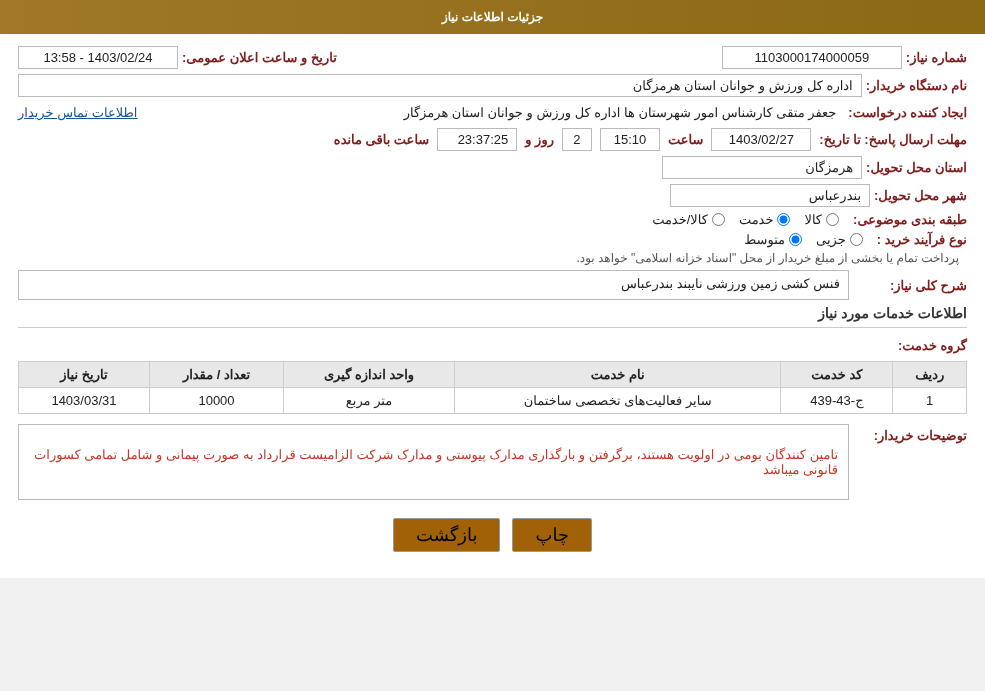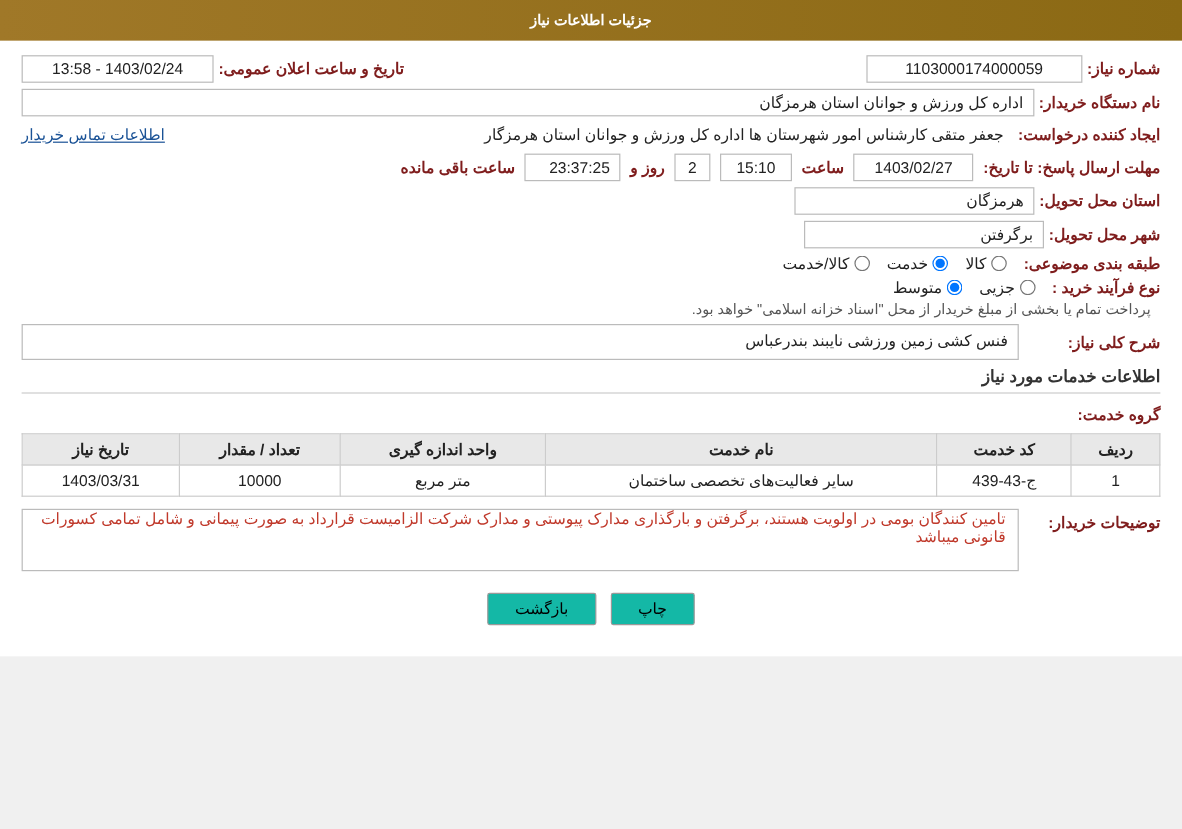--- a/index.html
+++ b/index.html
@@ -80,39 +80,39 @@
       margin-top: 21px;
     }
     .info-table td {
       border: 1px solid #ccc;
       padding: 5px 8px;
       text-align: center;
     }
     .desc-box {
       border: 1px solid #bbb;
       background: #fff;
-      padding: 0 10px;
+      padding: 22px 10px;
       min-height: 52px;
       direction: rtl;
       text-align: right;
       color: #c0392b;
     }
     .btn-row {
       display: flex;
       justify-content: center;
       gap: 12px;
       margin-top: 18px;
       margin-bottom: 14px;
     }
     .btn {
       padding: 5px 22px;
       border: 1px solid #999;
-      background: #14b8a6;
+      background: #a16207;
       cursor: pointer;
-      font-size: 13px;
+      font-size: 18px;
       font-family: Tahoma, Arial, sans-serif;
       border-radius: 2px;
     }
     .main-row {
       display: flex;
       align-items: center;
       justify-content: space-between;
       margin-bottom: 5px;
     }
     .pair {
@@ -183,21 +183,21 @@
     <div class="main-row">
       <div class="pair" style="width:100%">
         <span class="lbl">استان محل تحویل:</span>
         <span class="field-box" style="min-width:200px;">هرمزگان</span>
       </div>
     </div>
 
     <div class="main-row">
       <div class="pair" style="width:100%">
         <span class="lbl">شهر محل تحویل:</span>
-        <span class="field-box" style="min-width:200px;">برگرفتن</span>
+        <span class="field-box" style="min-width:200px;">بندرعباس</span>
       </div>
     </div>
 
     <div class="main-row">
       <div class="pair" style="gap:14px;">
         <span class="lbl">طبقه بندی موضوعی:</span>
         <div class="radio-group">
           <div class="radio-item">
             <input type="radio" name="tabaqe" style="">
             <span>کالا</span>

